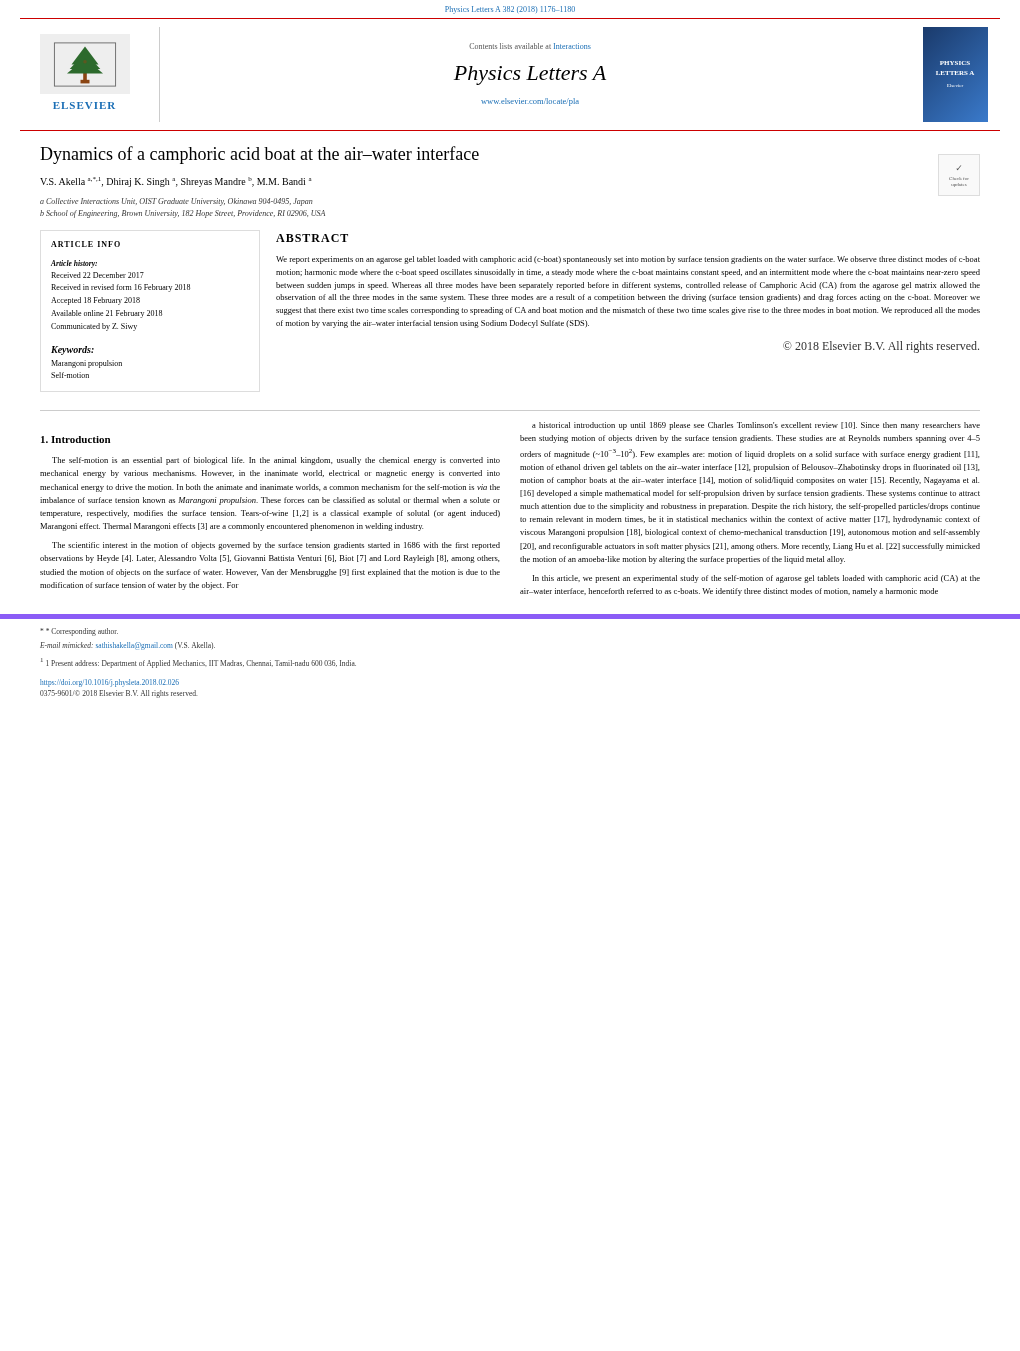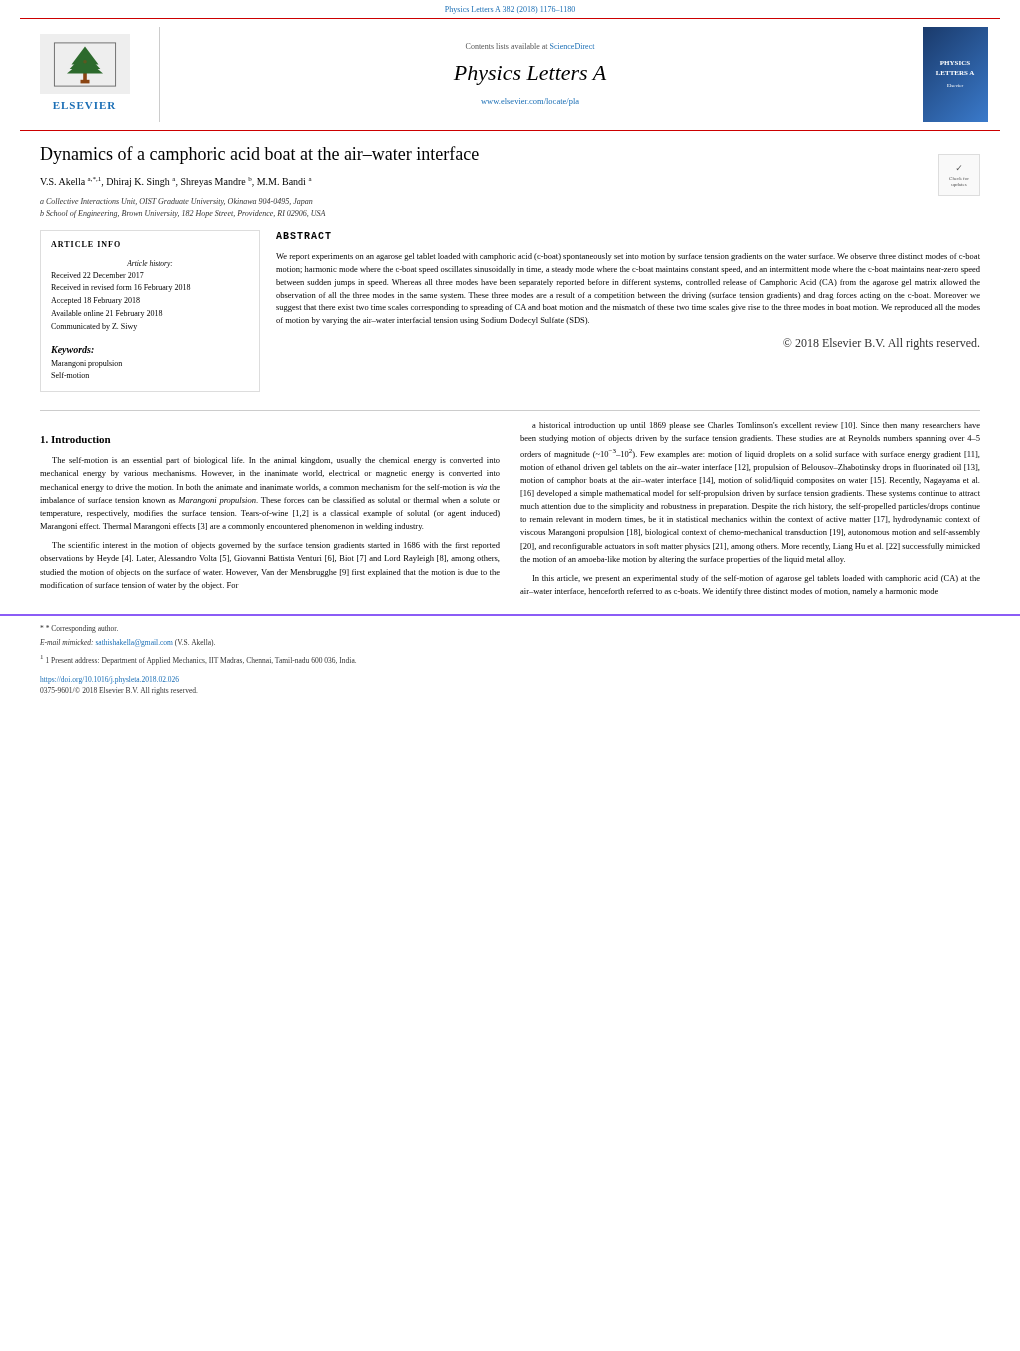--- a/index.html
+++ b/index.html
@@ -144,40 +144,38 @@
     }
     .article-info-col h3 {
       font-size: 8px;
       font-variant: small-caps;
       letter-spacing: 1px;
       margin-bottom: 6px;
       font-weight: bold;
     }
     .article-info-col .info-label {
       font-style: italic;
-      font-weight: normal;
+      font-weight: bold;
       font-size: 7.5px;
-      text-align: center;
     }
     .article-info-col .keywords-label {
       font-style: italic;
       font-weight: bold;
       font-size: 10px;
       margin-top: 8px;
     }
     .abstract-col {
       flex: 1;
     }
     .abstract-col h3 {
-      font-size: 10px;
+      font-size: 12px;
       font-variant: small-caps;
       letter-spacing: 1px;
       margin-bottom: 6px;
       font-weight: bold;
-      font-family: Liberation Mono, monospace;
     }
     .abstract-text {
       font-size: 8.5px;
       line-height: 1.5;
       text-align: justify;
     }
     .copyright-line {
       font-size: 12px;
       text-align: right;
       margin-top: 8px;
@@ -224,21 +222,21 @@
       margin-bottom: 6px;
       text-indent: 12px;
     }
     .body-col p:first-of-type {
       text-indent: 12px;
     }
     .footer-section {
       padding: 8px 40px 4px;
       font-size: 7.5px;
       color: #333;
-      border-top: 2px solid #8b5cf6;
+      border-top: 5px solid #8b5cf6;
       margin-top: 10px;
     }
     .footer-section .footnote {
       margin-bottom: 3px;
     }
     .footer-section a {
       color: #1a6eb5;
       text-decoration: none;
     }
     .doi-line {
@@ -273,21 +271,21 @@
 
         <rect x="1" y="1" width="68" height="48" fill="none" stroke="#666" stroke-width="1"></rect>
       </svg>
     </div>
     <div class="elsevier-label">ELSEVIER</div>
   </div>
 
   <div class="journal-info">
     <div class="contents-line">
       <span>Contents lists available at</span>
-      <a>ScienceDirect</a>
+      <a>Interactions</a>
     </div>
     <div class="journal-title">Physics Letters A</div>
     <div class="journal-url">
       <span>www.elsevier.com/locate/pla</span>
     </div>
   </div>
 
   <div class="journal-cover">
     <div class="cover-img">
       <div style="font-size:6px; color:white; text-align:center; line-height:1.4;">

